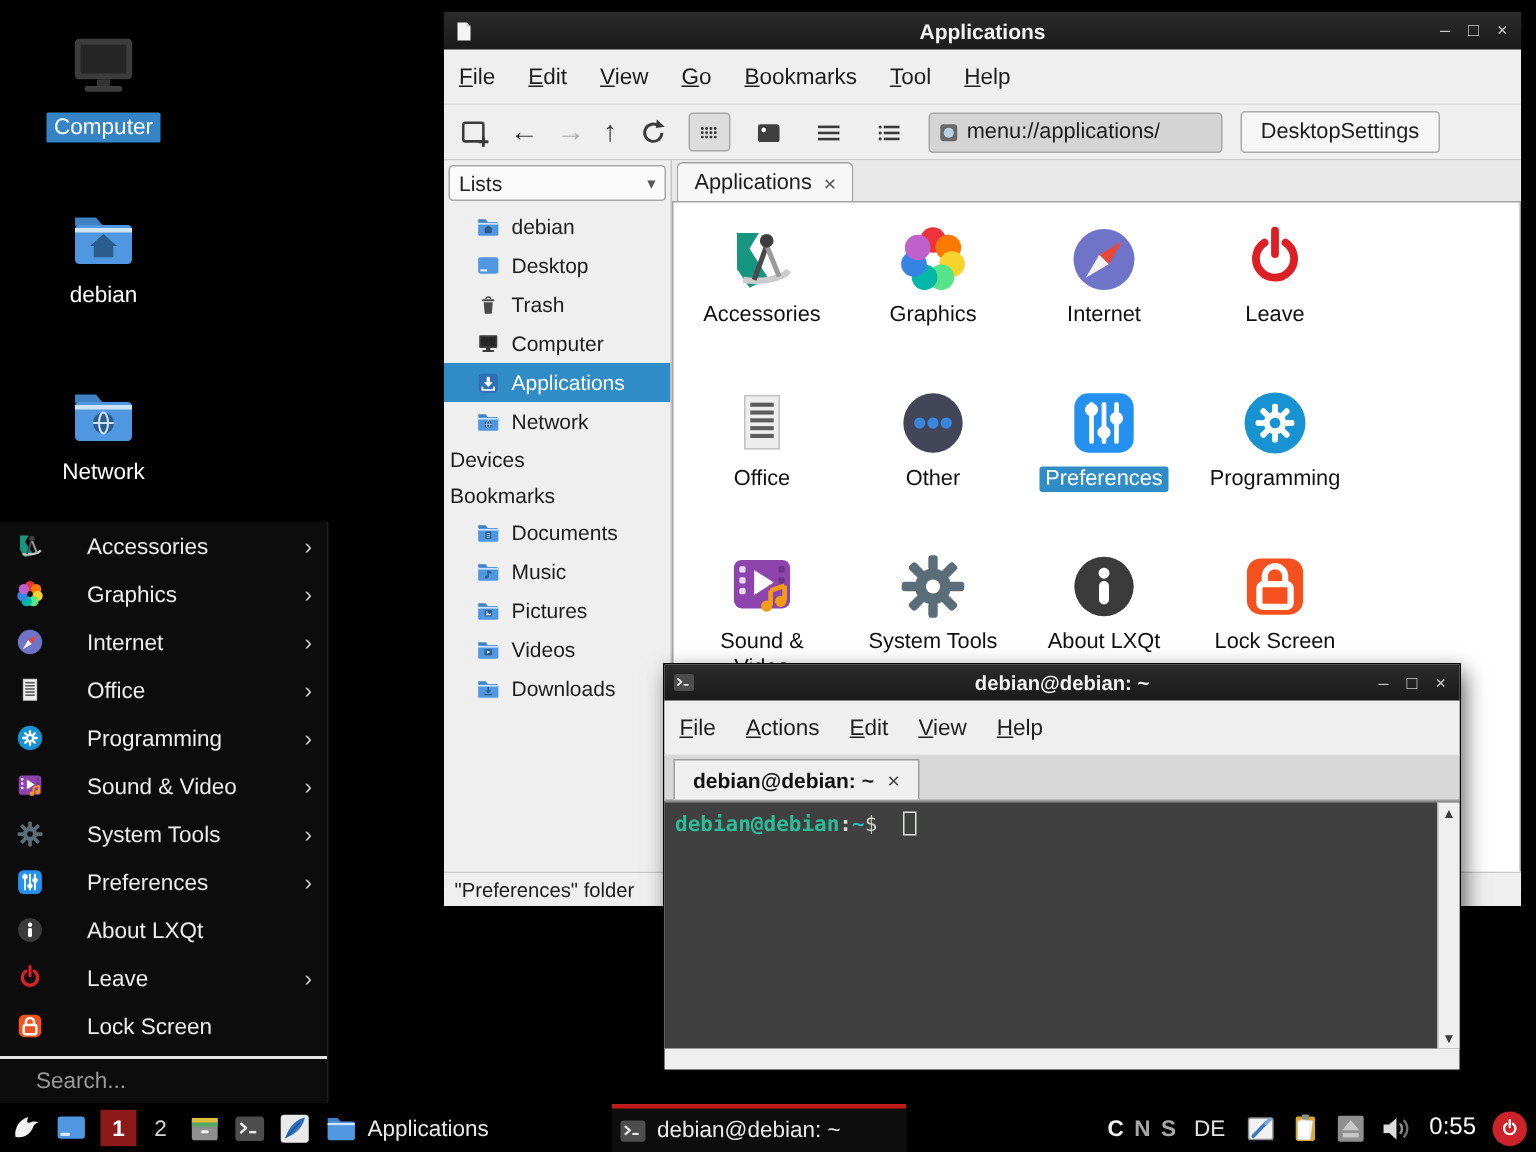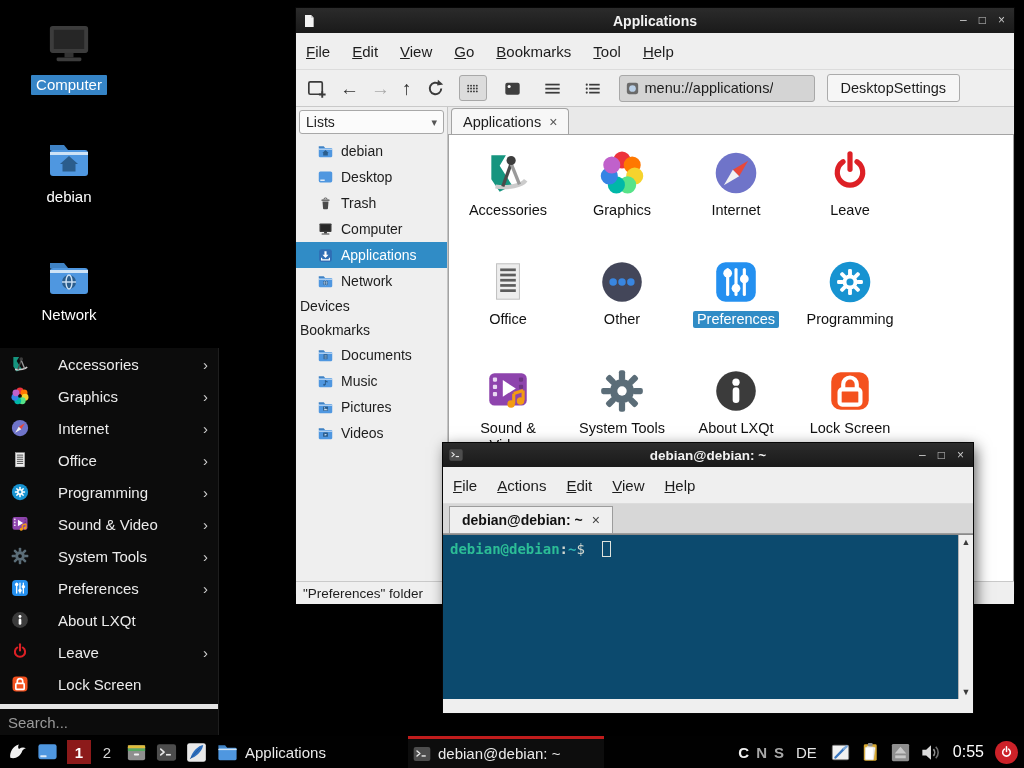--- a/index.html
+++ b/index.html
@@ -51,40 +51,40 @@
   .flabel { margin-top:4px; font-size:14.5px; color:#111; text-align:center; line-height:17px; max-width:106px; }
   .flabel.sel { background:#308cc6; color:#fff; padding:0 4px; border-radius:2px; }
   .statusbar { height:23px; background:#efefef; border-top:1px solid #c9c9c9; display:flex; align-items:center; padding-left:7px; font-size:13.5px; color:#1d1d1d; }
 
   
   #term { left:443px; top:443px; width:530px; height:270px; z-index:30; }
   #term .menubar { gap:20px; }
   .ttabbar { height:30px; background:#d7d7d7; display:flex; align-items:stretch; border-bottom:1px solid #9c9c9c; }
   .ttab { background:#efefef; border:1px solid #9c9c9c; border-bottom:none; margin-left:6px; margin-top:2px; padding:0 12px; display:flex; align-items:center; gap:9px; font-size:14px; font-weight:bold; color:#111; }
   .ttab .tclose { font-weight:normal; color:#444; }
-  .tcontent { height:165px; background:#0c4a6e; display:flex; border-top:1px solid #8a8a8a; }
+  .tcontent { height:165px; background:#404040; display:flex; border-top:1px solid #8a8a8a; }
   .tscreen { flex:1; padding:6px 0 0 7px; font-family:"DejaVu Sans Mono",monospace; font-size:14px; font-weight:bold; white-space:pre; }
   .pu { color:#2cbd96; } .pc { color:#d3d7cf; } .pp { color:#2fb8b4; } .pd { color:#d3d7cf; font-weight:normal; }
   .cursor { display:inline-block; width:9px; height:16px; border:1.5px solid #dfe3dd; vertical-align:-3px; margin-left:9px; }
   .tscroll { width:15px; background:#efefef; border-left:1px solid #b5b5b5; display:flex; flex-direction:column; justify-content:space-between; align-items:center; padding:2px 0; }
   .tscroll .arr { font-size:9px; color:#3a3a3a; }
 
   
   .dicon { position:absolute; left:21px; width:96px; display:flex; flex-direction:column; align-items:center; }
   .dicon .dimg { width:50px; height:50px; }
   .dicon .dlabel { margin-top:3px; font-size:15px; color:#fff; text-shadow:0 1px 2px #000; padding:0 5px; line-height:20px; }
   .dicon .dlabel.sel { background:#3584c6; text-shadow:none; border-radius:1px; }
 
   
   #appmenu { position:absolute; left:0; top:348px; width:218px; height:387px; background:#0c0c0c; z-index:40; box-shadow:1px 0 0 #1e1e1e; display:flex; flex-direction:column; }
   .mitem { height:32px; display:flex; align-items:center; gap:0; padding:0 10px 0 10px; }
   .mitem .mi { width:20px; height:20px; flex:0 0 auto; --gear-hole:#0c0c0c; }
   .mitem .mlabel { font-size:15px; color:#ececec; margin-left:28px; }
   .mitem .marrow { margin-left:auto; color:#cfcfcf; font-size:15px; }
-  .msearch { margin-top:auto; height:31px; border-top:5px solid #e5e5e5; display:flex; align-items:center; padding-left:8px; font-size:15px; color:#9a9a9a; }
+  .msearch { margin-top:auto; height:31px; border-top:2px solid #e5e5e5; display:flex; align-items:center; padding-left:24px; font-size:15px; color:#9a9a9a; }
 
   
   #taskbar { position:absolute; left:0; bottom:0; width:1024px; height:32px; background:#010101; display:flex; align-items:center; z-index:50; }
   .tbicon { width:23px; height:23px; display:block; }
   .tbgap { margin-left:7px; }
   .ws1 { width:24px; height:24px; margin-left:8px; background:#8c1a1a; color:#fff; font-weight:bold; font-size:15px; display:flex; align-items:center; justify-content:center; }
   .ws2 { margin-left:8px; color:#d6d6d6; font-size:15px; width:16px; text-align:center; }
   .taskbtn { height:32px; width:196px; display:flex; align-items:center; gap:6px; padding:0 4px; color:#eaeaea; font-size:15px; }
   .taskbtn.active { border-top:3px solid #c01c1c; background:#0d0d0d; }
   .taskbtn .tbicon { flex:0 0 auto; }
@@ -546,20 +546,26 @@
                 <use href="#sym-folder-pic"></use>
               </svg>
             <span>Pictures</span>
           </div>
           <div class="srow">
             <svg class="si">
                 <use href="#sym-folder-vid"></use>
               </svg>
             <span>Videos</span>
           </div>
+          <div class="srow">
+            <svg class="si">
+                <use href="#sym-folder-down"></use>
+              </svg>
+            <span>Downloads</span>
+          </div>
         </div>
       </div>
       <div class="fm-right">
         <div class="tabbar">
           <div class="tab">
             <span>Applications</span>
             <span class="tclose">×</span>
           </div>
         </div>
         <div class="iconview">

